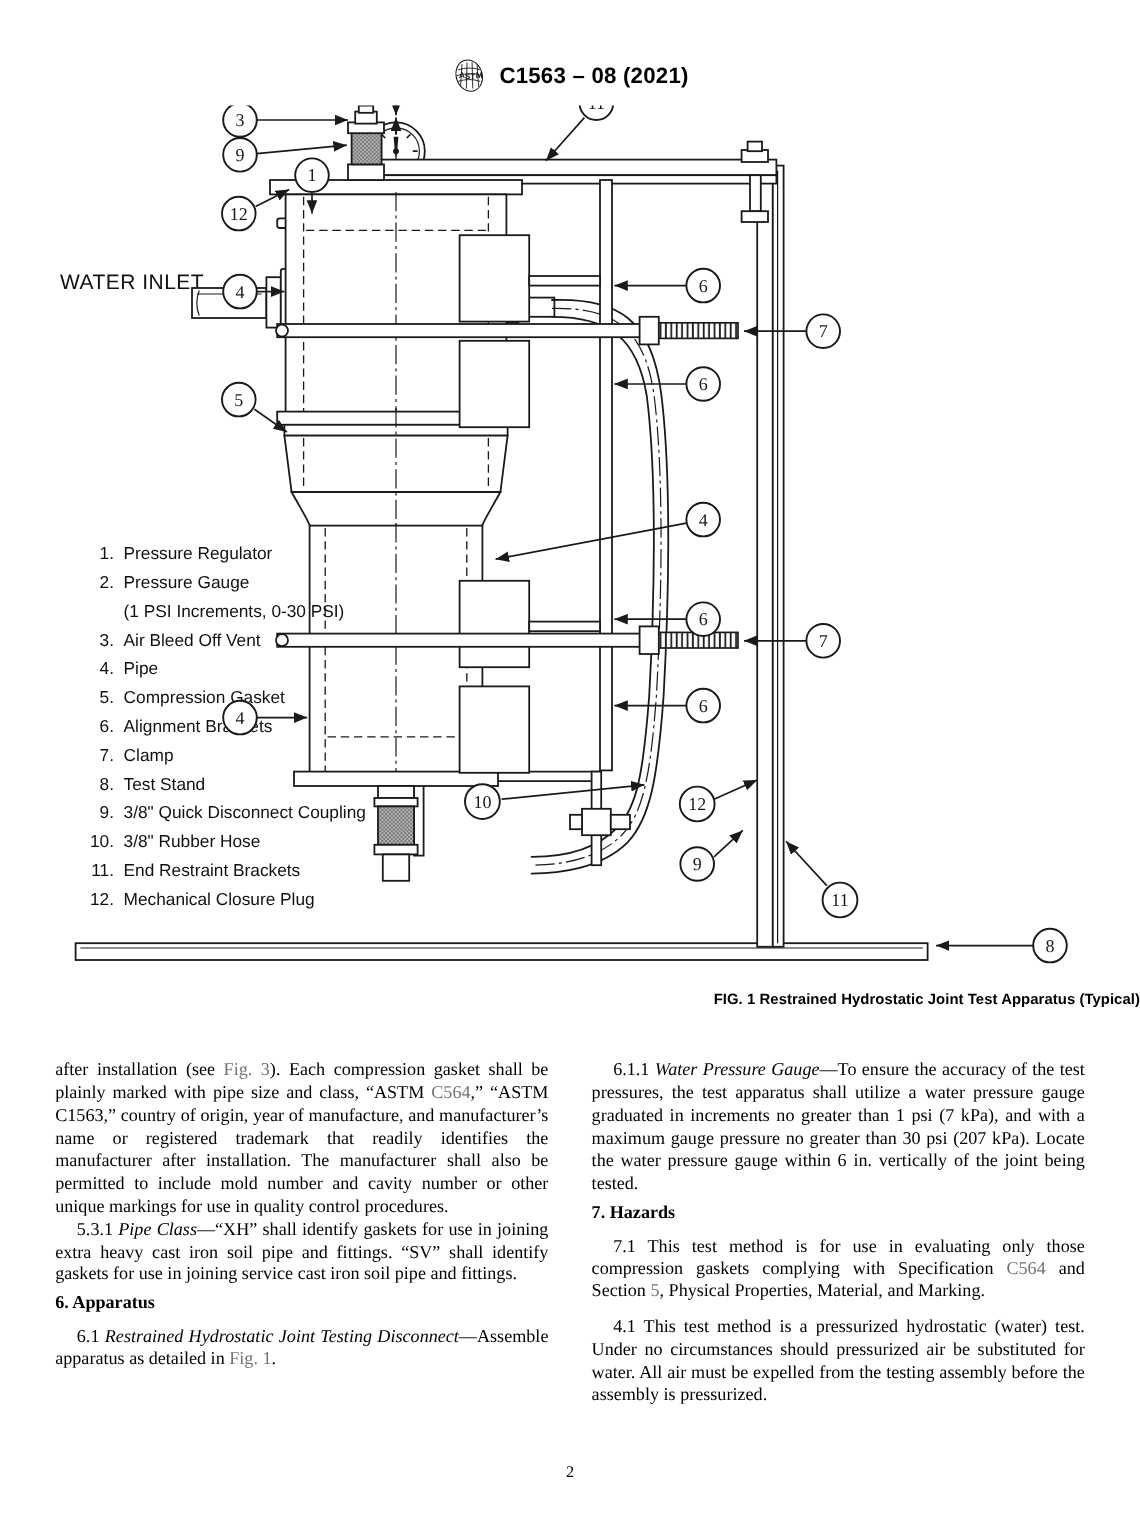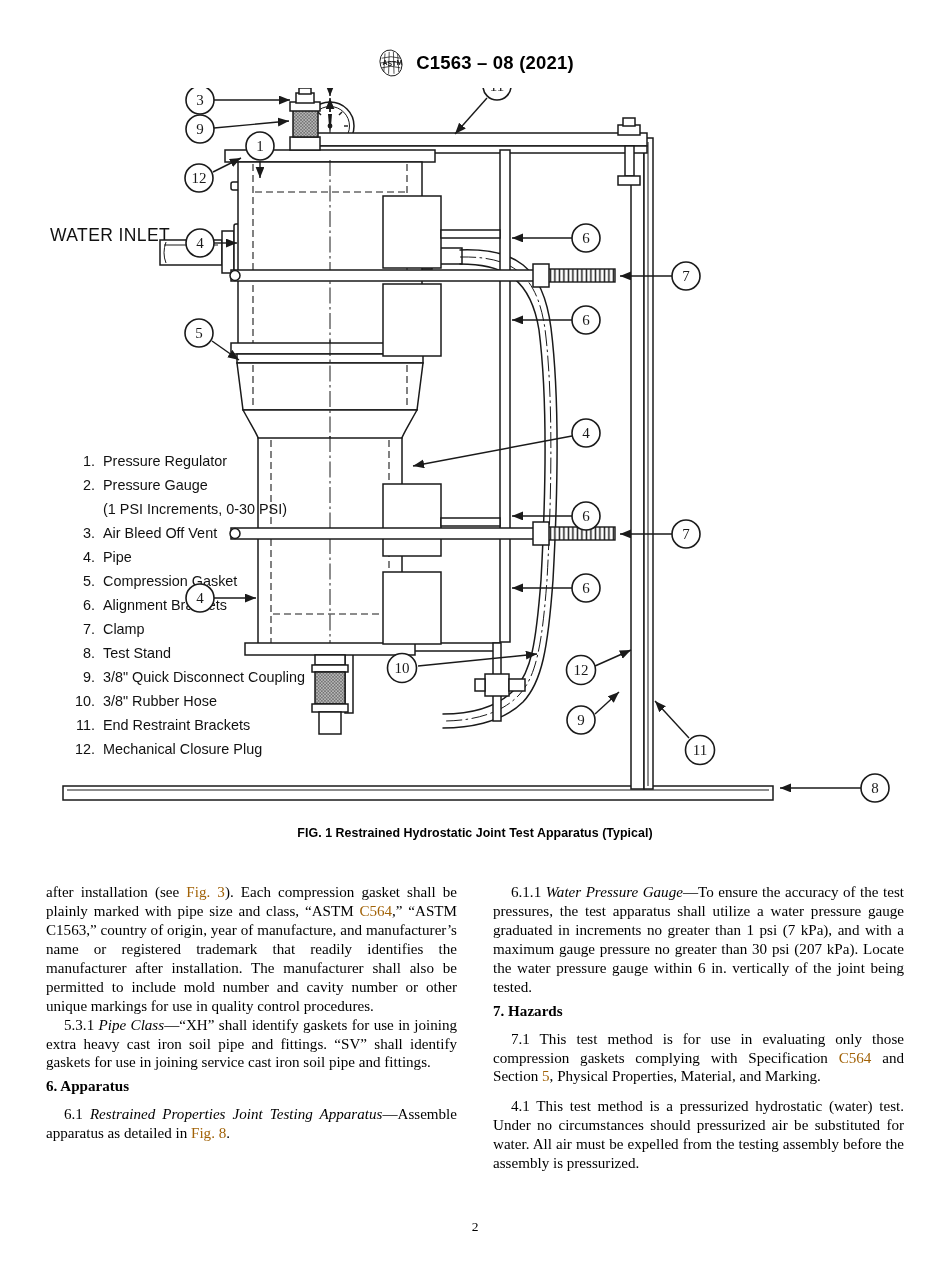--- a/index.html
+++ b/index.html
@@ -47,21 +47,21 @@
     top: 88px;
     left: 0;
     width: 950px;
   }
   .figure-canvas {
     display: block;
     margin: 0 auto;
   }
   .figure-caption {
     margin-top: 3px;
-    text-align: center;
+    text-align: right;
     font-family: "Liberation Sans", sans-serif;
     font-weight: bold;
     font-size: 12.4px;
     letter-spacing: 0.05px;
   }
 
   
   .body-columns {
     position: absolute;
     top: 883px;
@@ -93,21 +93,21 @@
     font-weight: bold;
     line-height: 1.255;
   }
   h3.gap-before {
     margin-top: 5px;
   }
   h3.gap-after {
     margin-bottom: 9px;
   }
   .it { font-style: italic; font-family: Liberation Serif, serif; }
-  .lnk { color: #a16207; }
+  .lnk { color: #737373; }
 
   
   .page-number {
     position: absolute;
     top: 1219px;
     left: 0;
     width: 950px;
     text-align: center;
     font-size: 13.5px;
   }
@@ -569,21 +569,21 @@
 <div class="body-columns">
 
   <div class="col">
 
     <p class="para"><span>after installation (see </span><span class="lnk">Fig. 3</span><span>). Each compression gasket shall be plainly marked with pipe size and class, “ASTM </span><span class="lnk">C564</span><span>,” “ASTM C1563,” country of origin, year of manufacture, and manufacturer’s name or registered trademark that readily identifies the manufacturer after installation. The manufacturer shall also be permitted to include mold number and cavity number or other unique markings for use in quality control procedures.</span></p>
 
     <p class="para indent"><span>5.3.1 </span><span class="it">Pipe Class</span><span>—“XH” shall identify gaskets for use in joining extra heavy cast iron soil pipe and fittings. “SV” shall identify gaskets for use in joining service cast iron soil pipe and fittings.</span></p>
 
     <h3 class="section-head gap-before gap-after">6.  Apparatus</h3>
 
-    <p class="para indent"><span>6.1 </span><span class="it">Restrained Properties Joint Testing Apparatus</span><span>—Assemble apparatus as detailed in </span><span class="lnk">Fig. 8</span><span>.</span></p>
+    <p class="para indent"><span>6.1 </span><span class="it">Restrained Hydrostatic Joint Testing Disconnect</span><span>—Assemble apparatus as detailed in </span><span class="lnk">Fig. 1</span><span>.</span></p>
   </div>
 
   <div class="col">
 
     <p class="para indent"><span>6.1.1 </span><span class="it">Water Pressure Gauge</span><span>—To ensure the accuracy of the test pressures, the test apparatus shall utilize a water pressure gauge graduated in increments no greater than 1 psi (7 kPa), and with a maximum gauge pressure no greater than 30 psi (207 kPa). Locate the water pressure gauge within 6 in. vertically of the joint being tested.</span></p>
 
     <h3 class="section-head gap-before gap-after">7.  Hazards</h3>
 
     <p class="para indent"><span>7.1 This test method is for use in evaluating only those compression gaskets complying with Specification </span><span class="lnk">C564</span><span> and Section </span><span class="lnk">5</span><span>, Physical Properties, Material, and Marking.</span></p>
 

